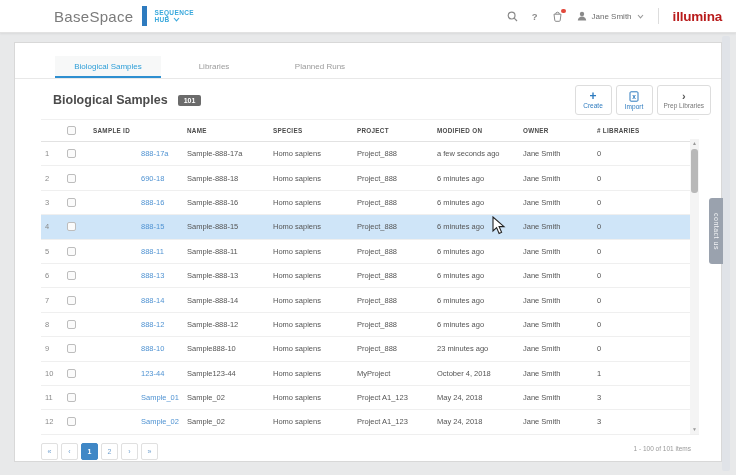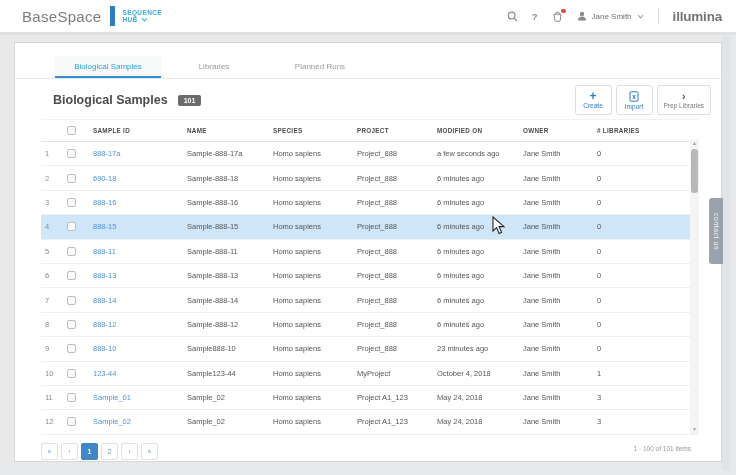--- a/index.html
+++ b/index.html
@@ -4,38 +4,38 @@
 <style>
   * { margin:0; padding:0; box-sizing:border-box; }
   html,body { width:736px; height:475px; }
   body { font-family:"Liberation Sans", sans-serif; background:#e8e9ea; overflow:hidden; }
   .screen { position:relative; width:736px; height:475px; background:#e8e9ea; overflow:hidden; }
 
   
   .topbar { position:absolute; left:0; top:0; width:736px; height:33px; background:#fff;
             border-bottom:1px solid #e2e2e2; box-shadow:0 1px 2px rgba(0,0,0,.07);
             display:flex; align-items:center; padding:0 14px 0 22px; z-index:6; }
-  .brand { display:flex; align-items:center; }
+  .brand { display:flex; align-items:center;margin-left:32px; }
   .logo { font-size:15px; color:#7b7b7b; letter-spacing:.3px; }
   .brand-bar { width:5px; height:20px; background:#2e7bbf; margin:0 7px 0 9px; }
   .product { font-size:6.5px; color:#38a8dc; font-weight:bold; line-height:7.5px; letter-spacing:.4px; }
   .hubline { display:flex; align-items:center; gap:3px; }
   .nav { display:flex; margin-left:30px; height:33px; }
   .nav-item { display:flex; align-items:center; gap:3px; padding:0 9px; font-size:7.5px; color:#8c8c8c;
               letter-spacing:.4px; border-bottom:3px solid transparent; border-top:3px solid transparent; cursor:pointer; }
   .nav-item.active { color:#3a3a3a; font-weight:bold; border-bottom-color:#2e7bbf; }
   .caret { font-size:6px; color:#8c8c8c; }
   .topbar-right { margin-left:auto; display:flex; align-items:center; gap:14px; }
   .icon-btn { display:flex; align-items:center; cursor:pointer; }
   .help { font-size:9.5px; color:#8a8a8a; font-weight:bold; cursor:pointer; }
   .cart { position:relative; }
   .cart .dot { position:absolute; top:-2px; right:-3px; width:4.5px; height:4.5px; border-radius:50%; background:#e2493b; }
   .user { display:flex; align-items:center; gap:5px; font-size:8px; color:#6d6d6d; cursor:pointer; }
   .tb-divider { width:1px; height:16px; background:#ddd; }
-  .illumina { font-size:13.5px; color:#737373; font-weight:600; letter-spacing:-.2px; }
+  .illumina { font-size:13.5px; color:#b91c1c; font-weight:600; letter-spacing:-.2px; }
 
   
   .card { position:absolute; left:14px; top:42px; width:708px; height:420px; background:#fff;
           border:1px solid #d8d8d8; z-index:2; }
   .tabs { display:flex; padding-left:40px; margin-top:13px; border-bottom:1px solid #e8e8e8; }
   .tab { width:106px; text-align:center; font-size:8px; color:#9b9b9b; padding:6px 0 5px;
          border-bottom:2px solid transparent; cursor:pointer; }
   .tab.active { color:#2f9fd8; background:#f7f8f8; border-bottom-color:#2e8fd0; }
 
   .title-row { display:flex; align-items:flex-start; padding:6px 10px 0 38px; height:40px; }
@@ -55,21 +55,21 @@
   
   .table-wrap { position:relative; margin:0 22px 0 26px; }
   table { width:100%; border-collapse:collapse; table-layout:fixed; }
   thead th { font-size:6.3px; color:#4a4a4a; text-align:left; font-weight:bold; letter-spacing:.3px;
              padding:6px 4px 6px 4px; border-top:1px solid #f0f0f0; border-bottom:1px solid #e2e2e2;
              text-transform:uppercase; }
   tbody td { font-size:7.5px; color:#555; padding:0 4px; height:24.4px; border-bottom:1px solid #efefef;
              white-space:nowrap; overflow:hidden; background:#fff; }
   tr.hl td { background:#cfe5f8; }
   .c-num { color:#8a8a8a; }
-  a.link { color:#5093d2; text-decoration:none; cursor:pointer; }
+  a.link { color:#5093d2; text-decoration:none; cursor:pointer;margin-left:48px; }
   .checkbox { width:9px; height:9px; border:1px solid #bdbdbd; border-radius:2px; background:#fbfbfb; cursor:pointer; }
 
   .tscroll { position:absolute; top:20px; right:0; bottom:1px; width:9px; background:#f4f4f4;
              display:flex; flex-direction:column; align-items:center; z-index:3; }
   .tscroll .arr { font-size:5px; color:#999; line-height:9px; cursor:pointer; }
   .tscroll .thumb { width:7px; height:44px; background:#b8b8b8; border-radius:3px; margin-top:1px; cursor:pointer; }
   .tscroll .spacer { flex:1; }
 
   
   .footer-row { display:flex; align-items:center; padding:8px 30px 0 26px; }

